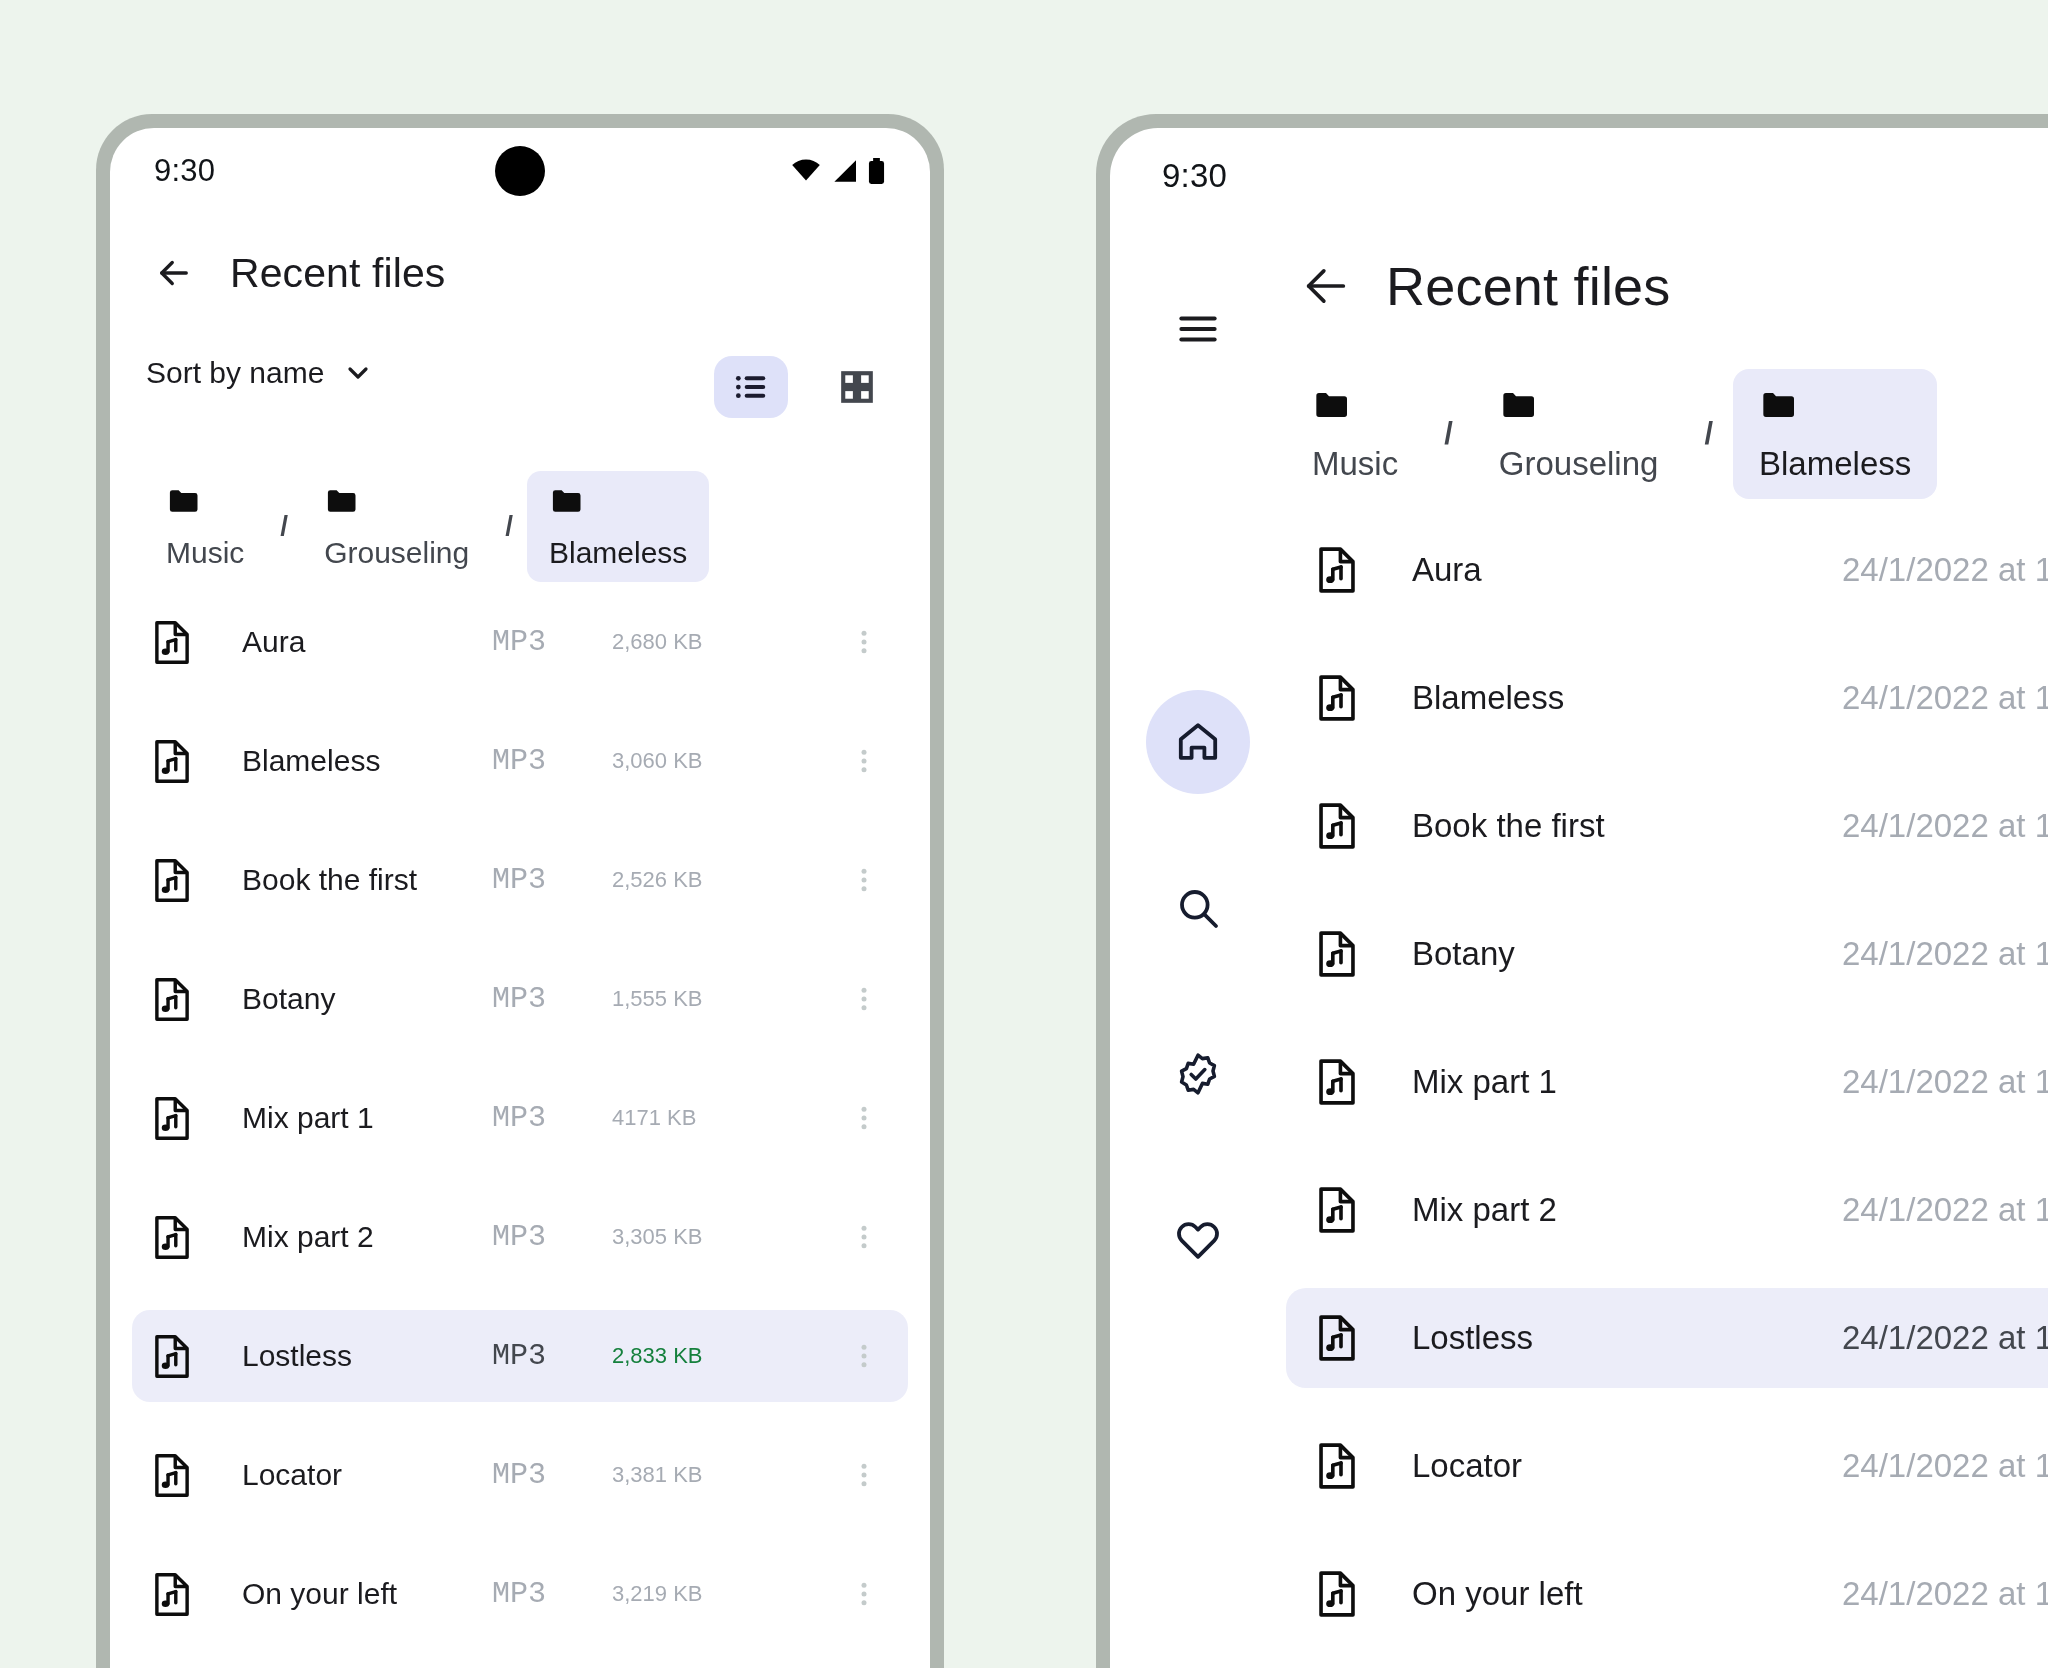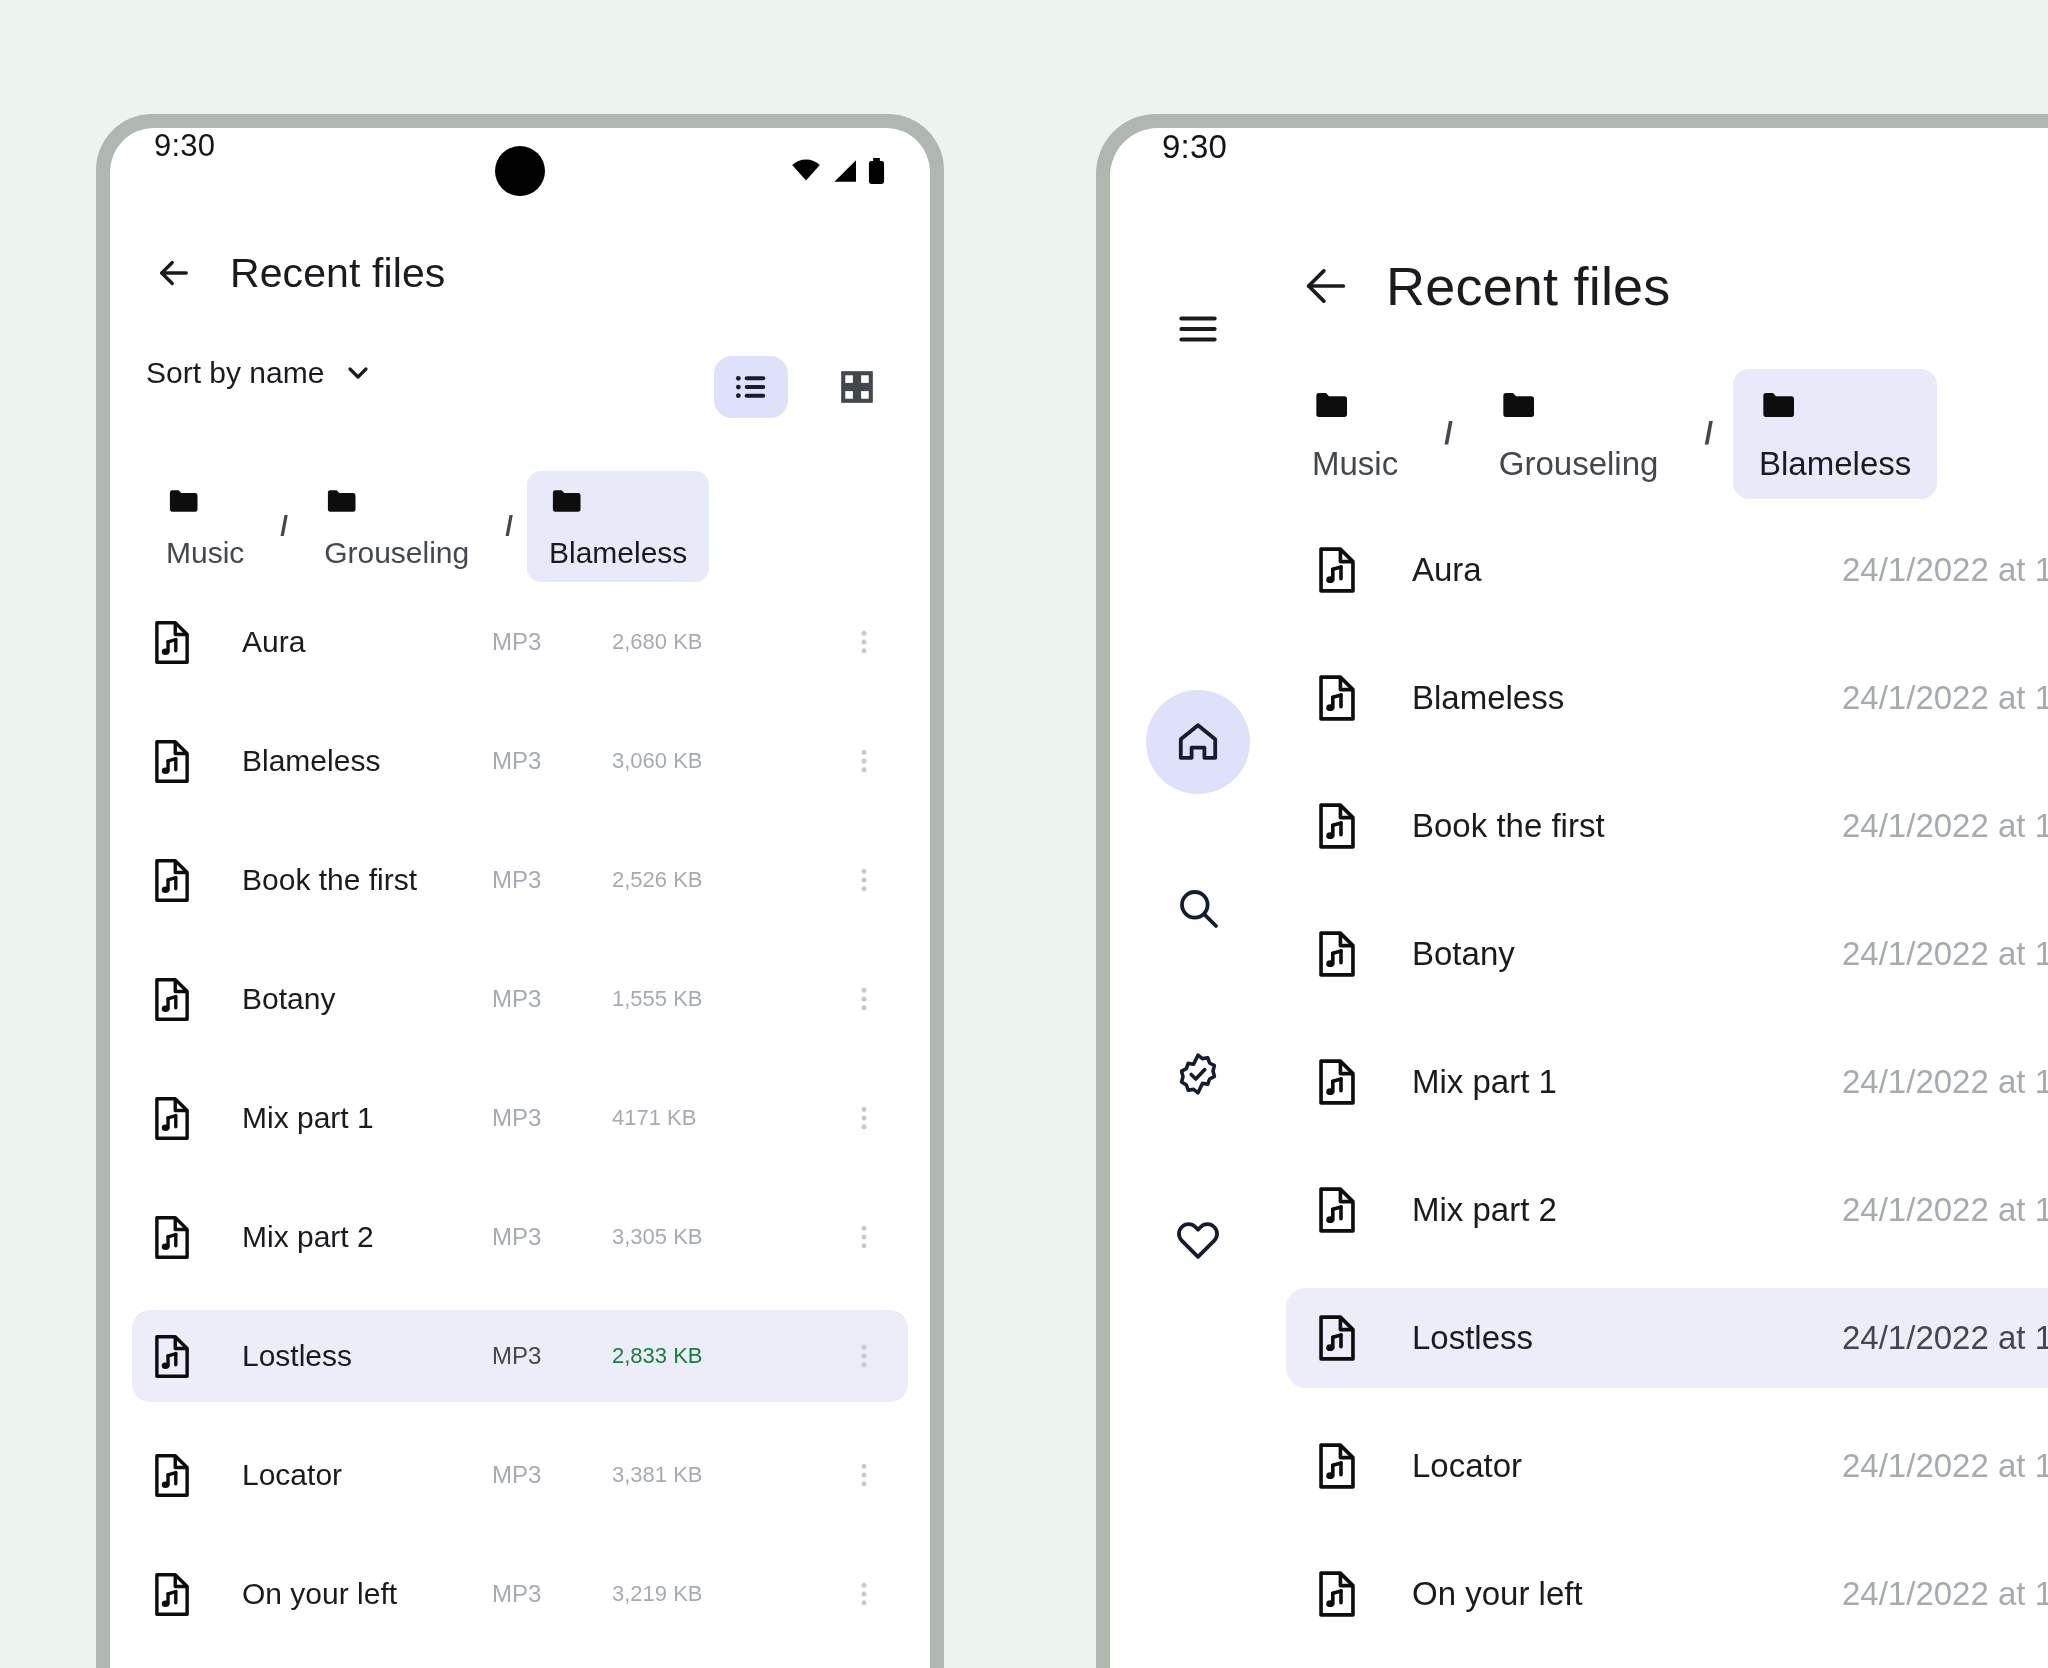--- a/index.html
+++ b/index.html
@@ -26,21 +26,21 @@
     overflow:hidden;
     position:relative;
   }
   #phone { left:96px; top:114px; width:848px; height:1640px; }
   #tablet { left:1096px; top:114px; width:1180px; height:1640px; border-radius:60px; }
   #tablet .device-screen { border-radius:48px; }
 
   
   .statusbar {
     position:relative; height:86px;
-    display:flex; 
+    display:flex; align-items:center;
     padding:0 44px;
   }
   .status-time { font-size:31px; color:#111418; font-weight:400; letter-spacing:.2px; }
   .status-right { margin-left:auto; display:flex; align-items:center; gap:9px; }
   .camera-dot {
     position:absolute; left:50%; top:50%;
     transform:translate(-50%,-50%);
     width:50px; height:50px; border-radius:50%;
     background:#000;
   }
@@ -101,21 +101,21 @@
     border-radius:18px;
     margin-bottom:27px;
   }
   .filerow.selected { background:#eceef c; background:#ecedf9; }
   .file-icon { flex:0 0 auto; width:46px; display:flex; align-items:center; }
   .file-name {
     font-size:30px; color:#1b1b1f;
     margin-left:42px; width:250px;
     overflow:hidden; white-space:nowrap;
   }
-  .file-type { font-size:24px; color:#a6abb3; width:120px; }
+  .file-type { font-size:30px; color:#a6abb3; width:120px;font-family:Liberation Mono, monospace; }
   .filerow.selected .file-type { color:#43474e; }
   .file-size { font-size:22px; color:#a6abb3; width:200px; }
   .filerow.selected .file-size { color:#15803d; }
   .file-menu { margin-left:auto; width:44px; display:flex; justify-content:center; }
 
   
   .tablet-body { display:flex; height:calc(100% - 96px); }
   .navrail {
     width:176px; flex:0 0 auto;
     display:flex; flex-direction:column; align-items:center;

